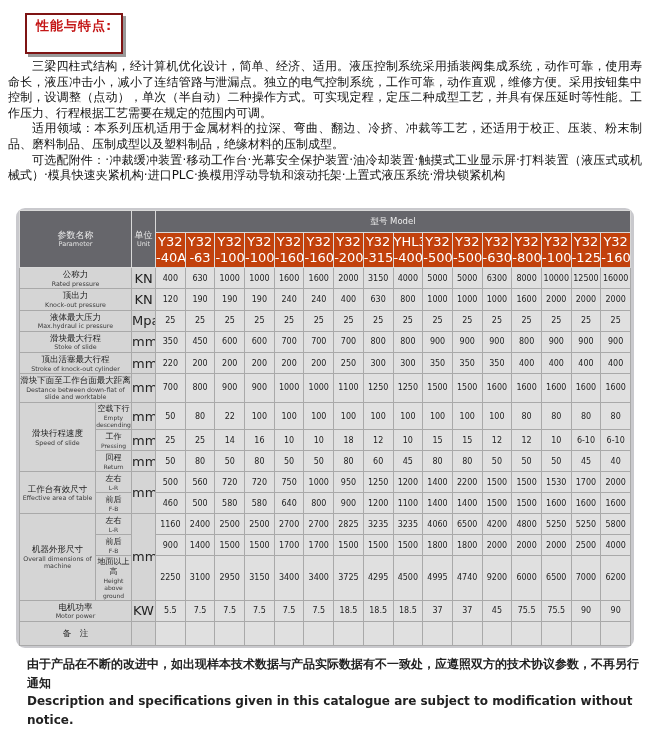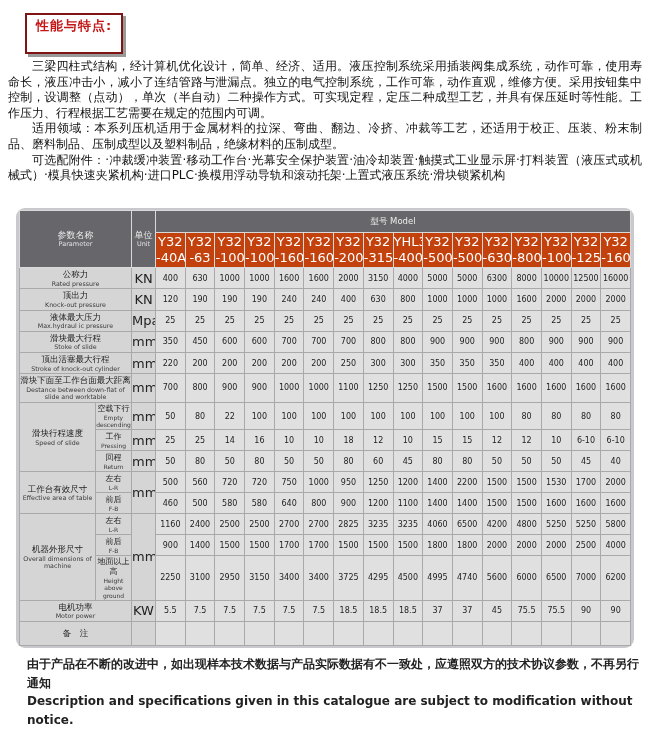--- a/index.html
+++ b/index.html
@@ -487,21 +487,21 @@
           <td class="val">3100</td>
           <td class="val">2950</td>
           <td class="val">3150</td>
           <td class="val">3400</td>
           <td class="val">3400</td>
           <td class="val">3725</td>
           <td class="val">4295</td>
           <td class="val">4500</td>
           <td class="val">4995</td>
           <td class="val">4740</td>
-          <td class="val">5600</td>
+          <td class="val">9200</td>
           <td class="val">6000</td>
           <td class="val">6500</td>
           <td class="val">7000</td>
           <td class="val">6200</td>
         </tr>
         <tr>
           <td class="label" colspan="2">
             <div class="cn">电机功率</div>
             <div class="en">Motor power</div>
           </td>

